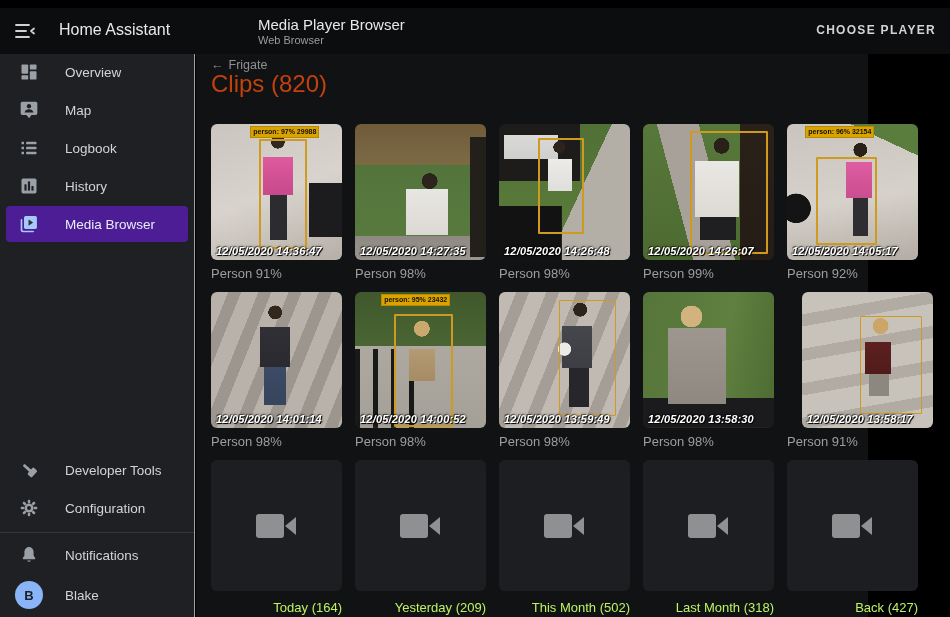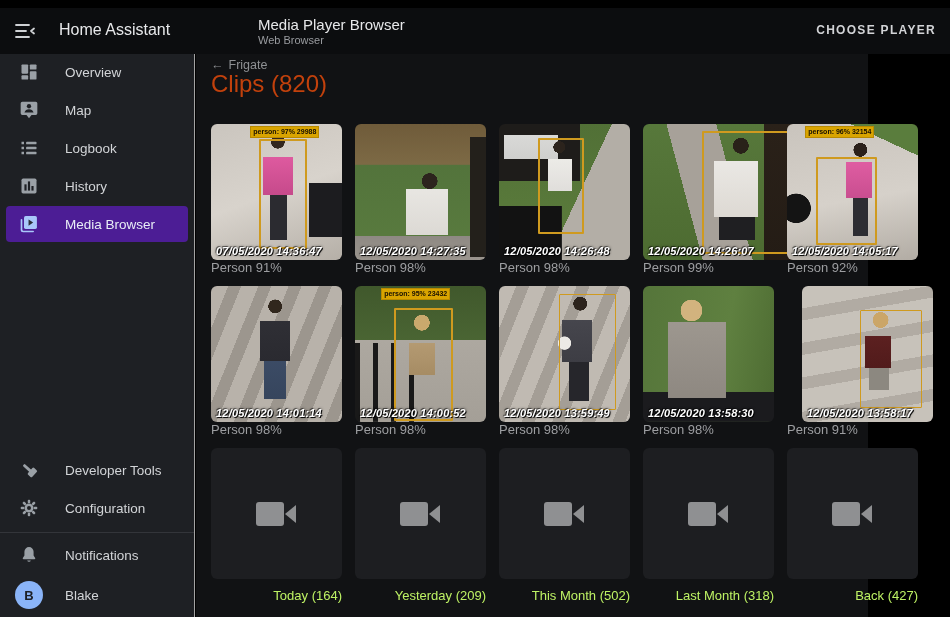--- a/index.html
+++ b/index.html
@@ -38,21 +38,21 @@
   .main{position:absolute;left:196px;top:46px;width:672px;height:571px;background:#111214;}
   .back-link{position:absolute;left:15px;top:12px;font-size:12.5px;color:#8f9194;cursor:pointer;}
   .back-link .arr{margin-right:5px;}
   .page-title{position:absolute;left:15px;top:24px;font-size:24px;font-weight:normal;color:#c2410c;}
 
   .grid{position:absolute;left:15px;top:78px;display:grid;
         grid-template-columns:repeat(5,131px);column-gap:13px;row-gap:11px;}
   .cell{width:131px;cursor:pointer;}
   .thumb{position:relative;width:131px;height:136px;border-radius:6px;overflow:hidden;
          background:#26262a;background-repeat:no-repeat;}
-  .cap{font-size:13px;color:#9d9ea1;line-height:15px;}
+  .cap{margin-top:6px;font-size:13px;color:#9d9ea1;line-height:15px;}
   .folder-cap{color:#bef264;margin-top:9px;text-align:right;}
   .ts{position:absolute;left:5px;bottom:3px;color:#fff;font-size:11px;font-weight:bold;
       font-style:italic;letter-spacing:.2px;white-space:nowrap;
       text-shadow:1px 1px 0 rgba(0,0,0,.9),-1px -1px 0 rgba(0,0,0,.45),0 0 3px rgba(0,0,0,.9);}
   .dbox{position:absolute;border:2px solid #cf9a1f;border-radius:1px;}
   .chip{position:absolute;top:2px;background:#d9a400;color:#171002;font-size:7px;
         font-weight:bold;line-height:10px;padding:0 2px;white-space:nowrap;border:1px solid #b98a00;}
   .folder-tile{position:relative;width:131px;height:131px;border-radius:6px;background:#1d1e21;
         display:flex;align-items:center;justify-content:center;}
 
@@ -85,21 +85,21 @@
       background-size:auto,24px 32px,54px 24px,62% 42%,48% 40%,100% 100%,100% 100%;
       background-position:0 0,46% 34%,6% 10%,0 0,0 100%,0 0,0 0;}
   .s4{background-image:
       radial-gradient(circle 8px at 60% 16%, #292119 97%, rgba(0,0,0,0)),
       linear-gradient(#eae8e4,#ddd9d3),
       linear-gradient(#1f1f22,#1f1f22),
       linear-gradient(#2a2119,#241c15),
       linear-gradient(75deg, rgba(0,0,0,0) 30%, #a7a199 30%, #a7a199 55%, rgba(0,0,0,0) 55%),
       linear-gradient(#57783b,#4d6b31);
       background-size:auto,44px 56px,36px 26px,26% 100%,100% 100%,100% 100%;
-      background-position:0 0,60% 46%,60% 82%,100% 0,0 0,0 0;padding-left:32px;}
+      background-position:0 0,60% 46%,60% 82%,100% 0,0 0,0 0;}
   .s5{background-image:
       radial-gradient(circle 7px at 56% 19%, #2a201a 97%, rgba(0,0,0,0)),
       linear-gradient(#df5da2,#c94e90),
       linear-gradient(#2d2d32,#2d2d32),
       radial-gradient(circle 15px at 7% 62%, #141414 96%, rgba(0,0,0,0)),
       linear-gradient(205deg, #5a7d3d 16%, rgba(0,0,0,0) 16%),
       linear-gradient(170deg,#c9c4bd,#d6d1ca 55%,#b2aca4);
       background-size:auto,26px 36px,15px 44px,auto,100% 100%,100% 100%;
       background-position:0 0,56% 38%,57% 74%,0 0,0 0,0 0;}
   .s6{background-image:
@@ -279,21 +279,21 @@
     <span class="arr">←</span><span>Frigate</span>
   </div>
   <div class="page-title">Clips (820)</div>
 
   <div class="grid">
 
     <div class="cell">
       <div class="thumb s1">
         <div class="chip c1">person: 97% 29988</div>
         <div class="dbox b1"></div>
-        <div class="ts">07/05/2020 14:36:47</div>
+        <div class="ts">12/05/2020 14:36:47</div>
       </div>
       <div class="cap">Person 91%</div>
     </div>
     <div class="cell">
       <div class="thumb s2">
         <div class="ts">12/05/2020 14:27:35</div>
       </div>
       <div class="cap">Person 98%</div>
     </div>
     <div class="cell">

